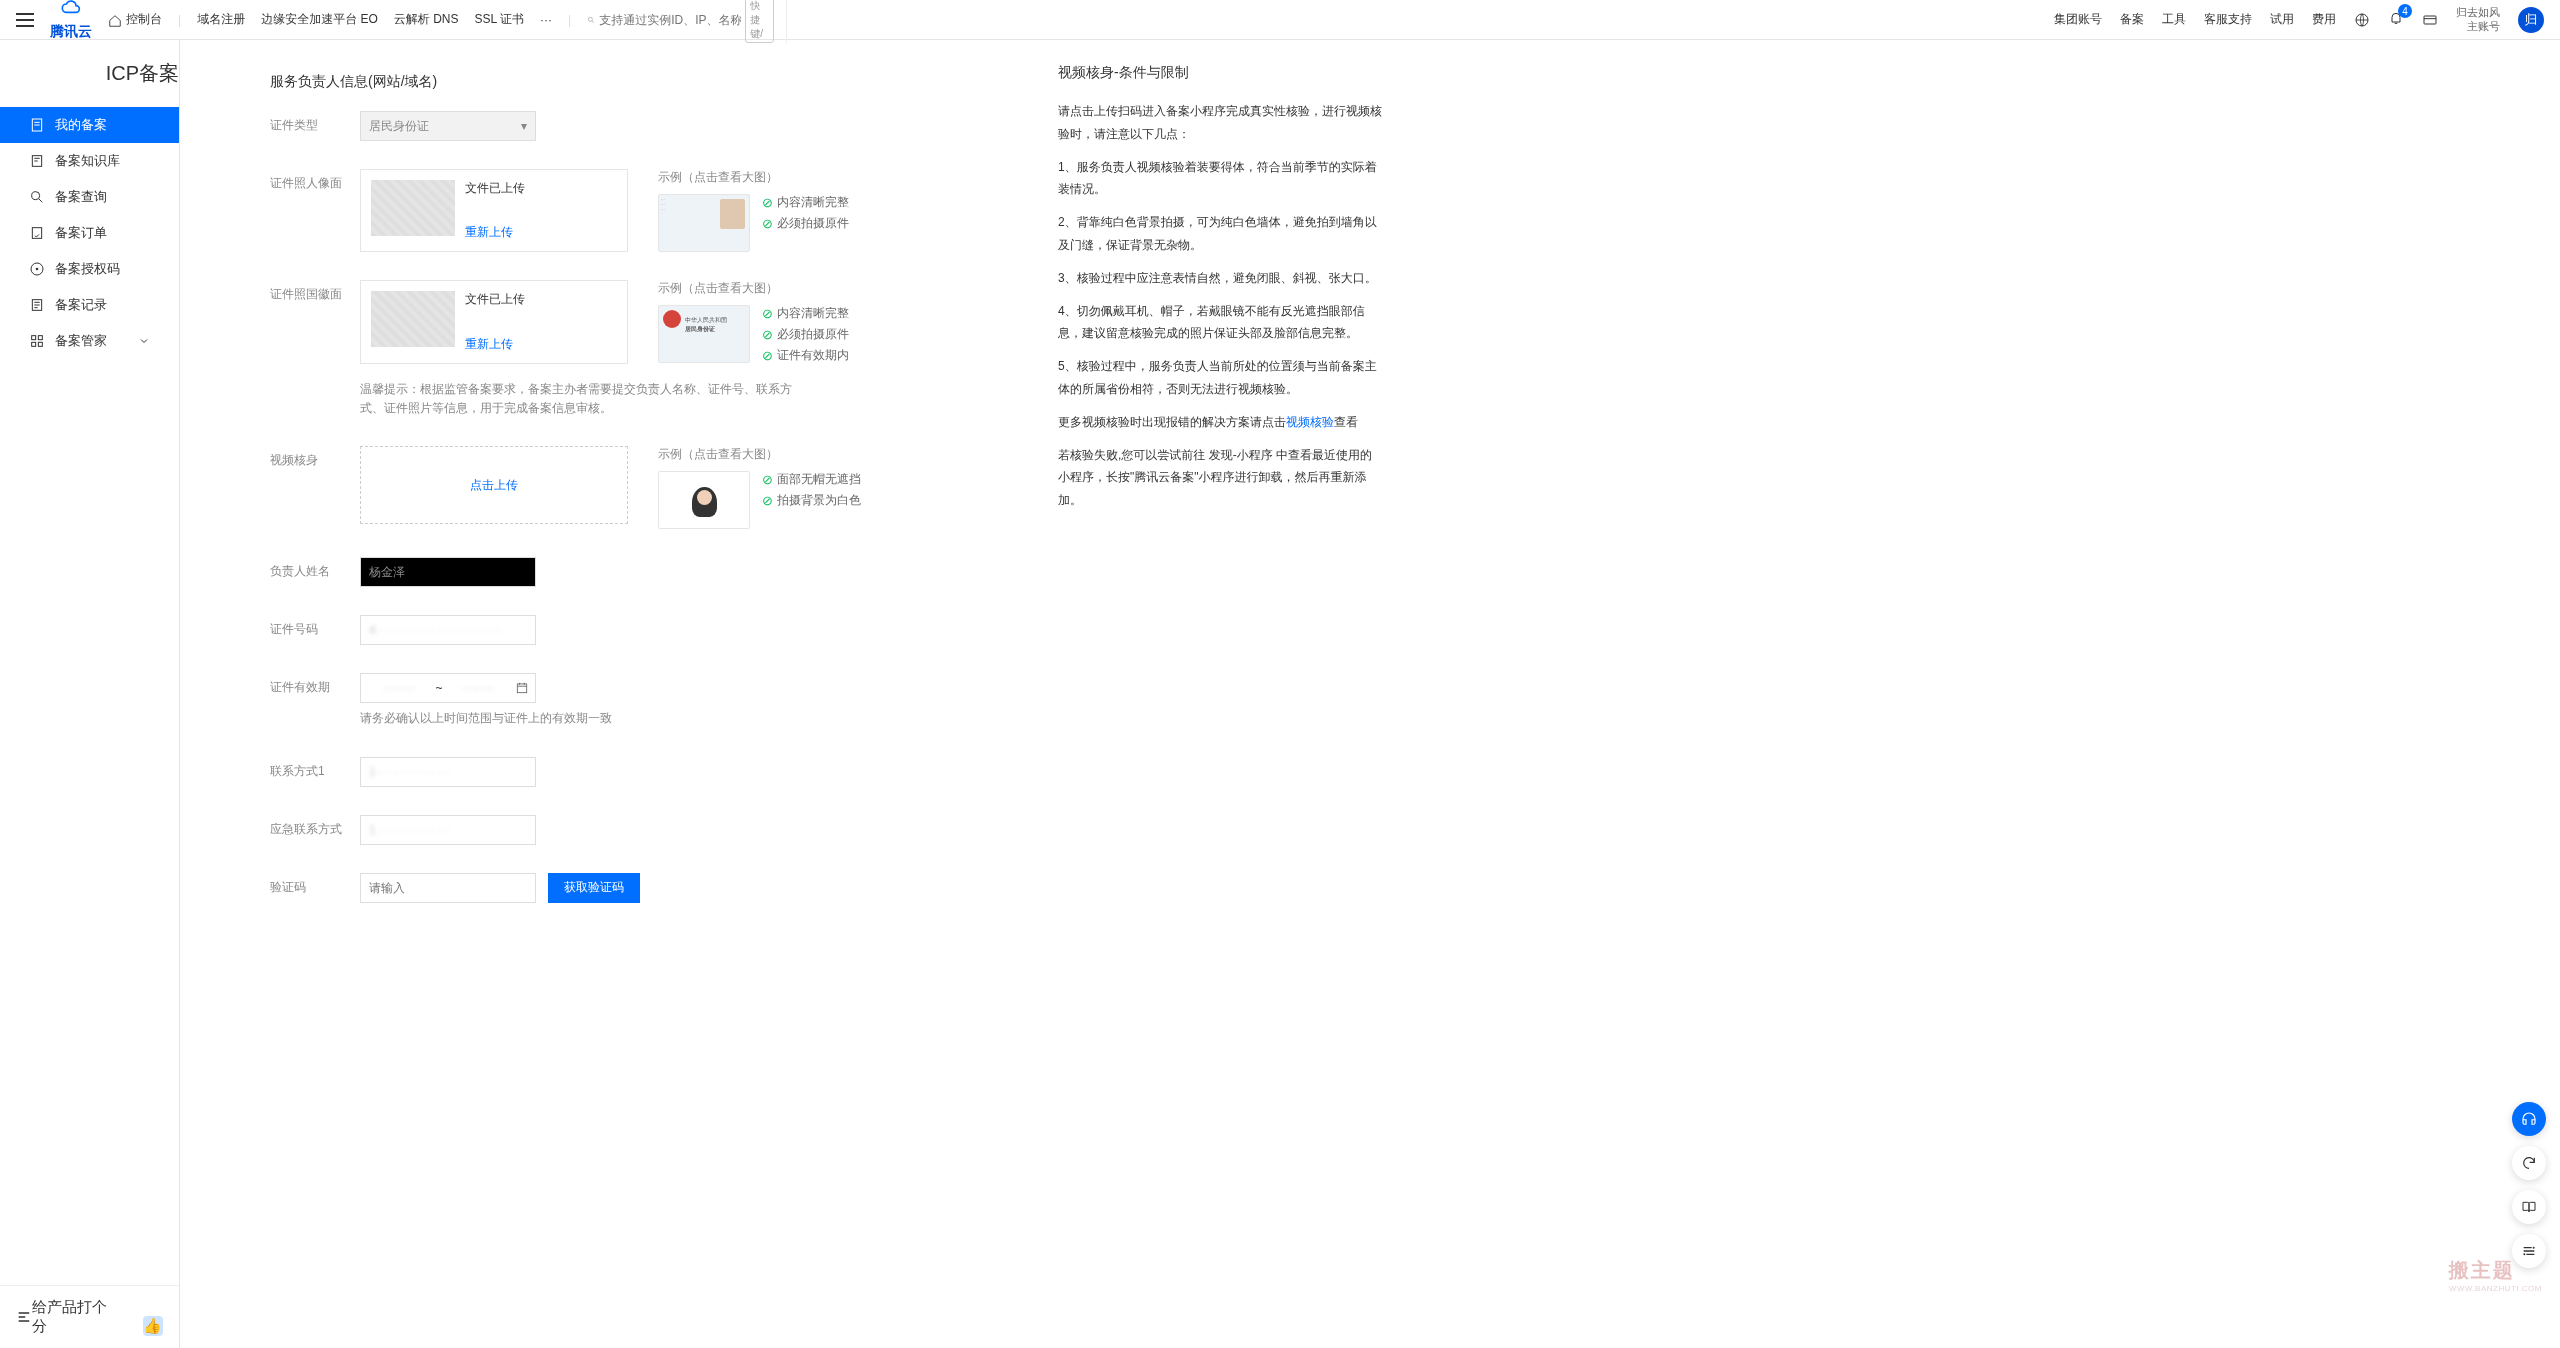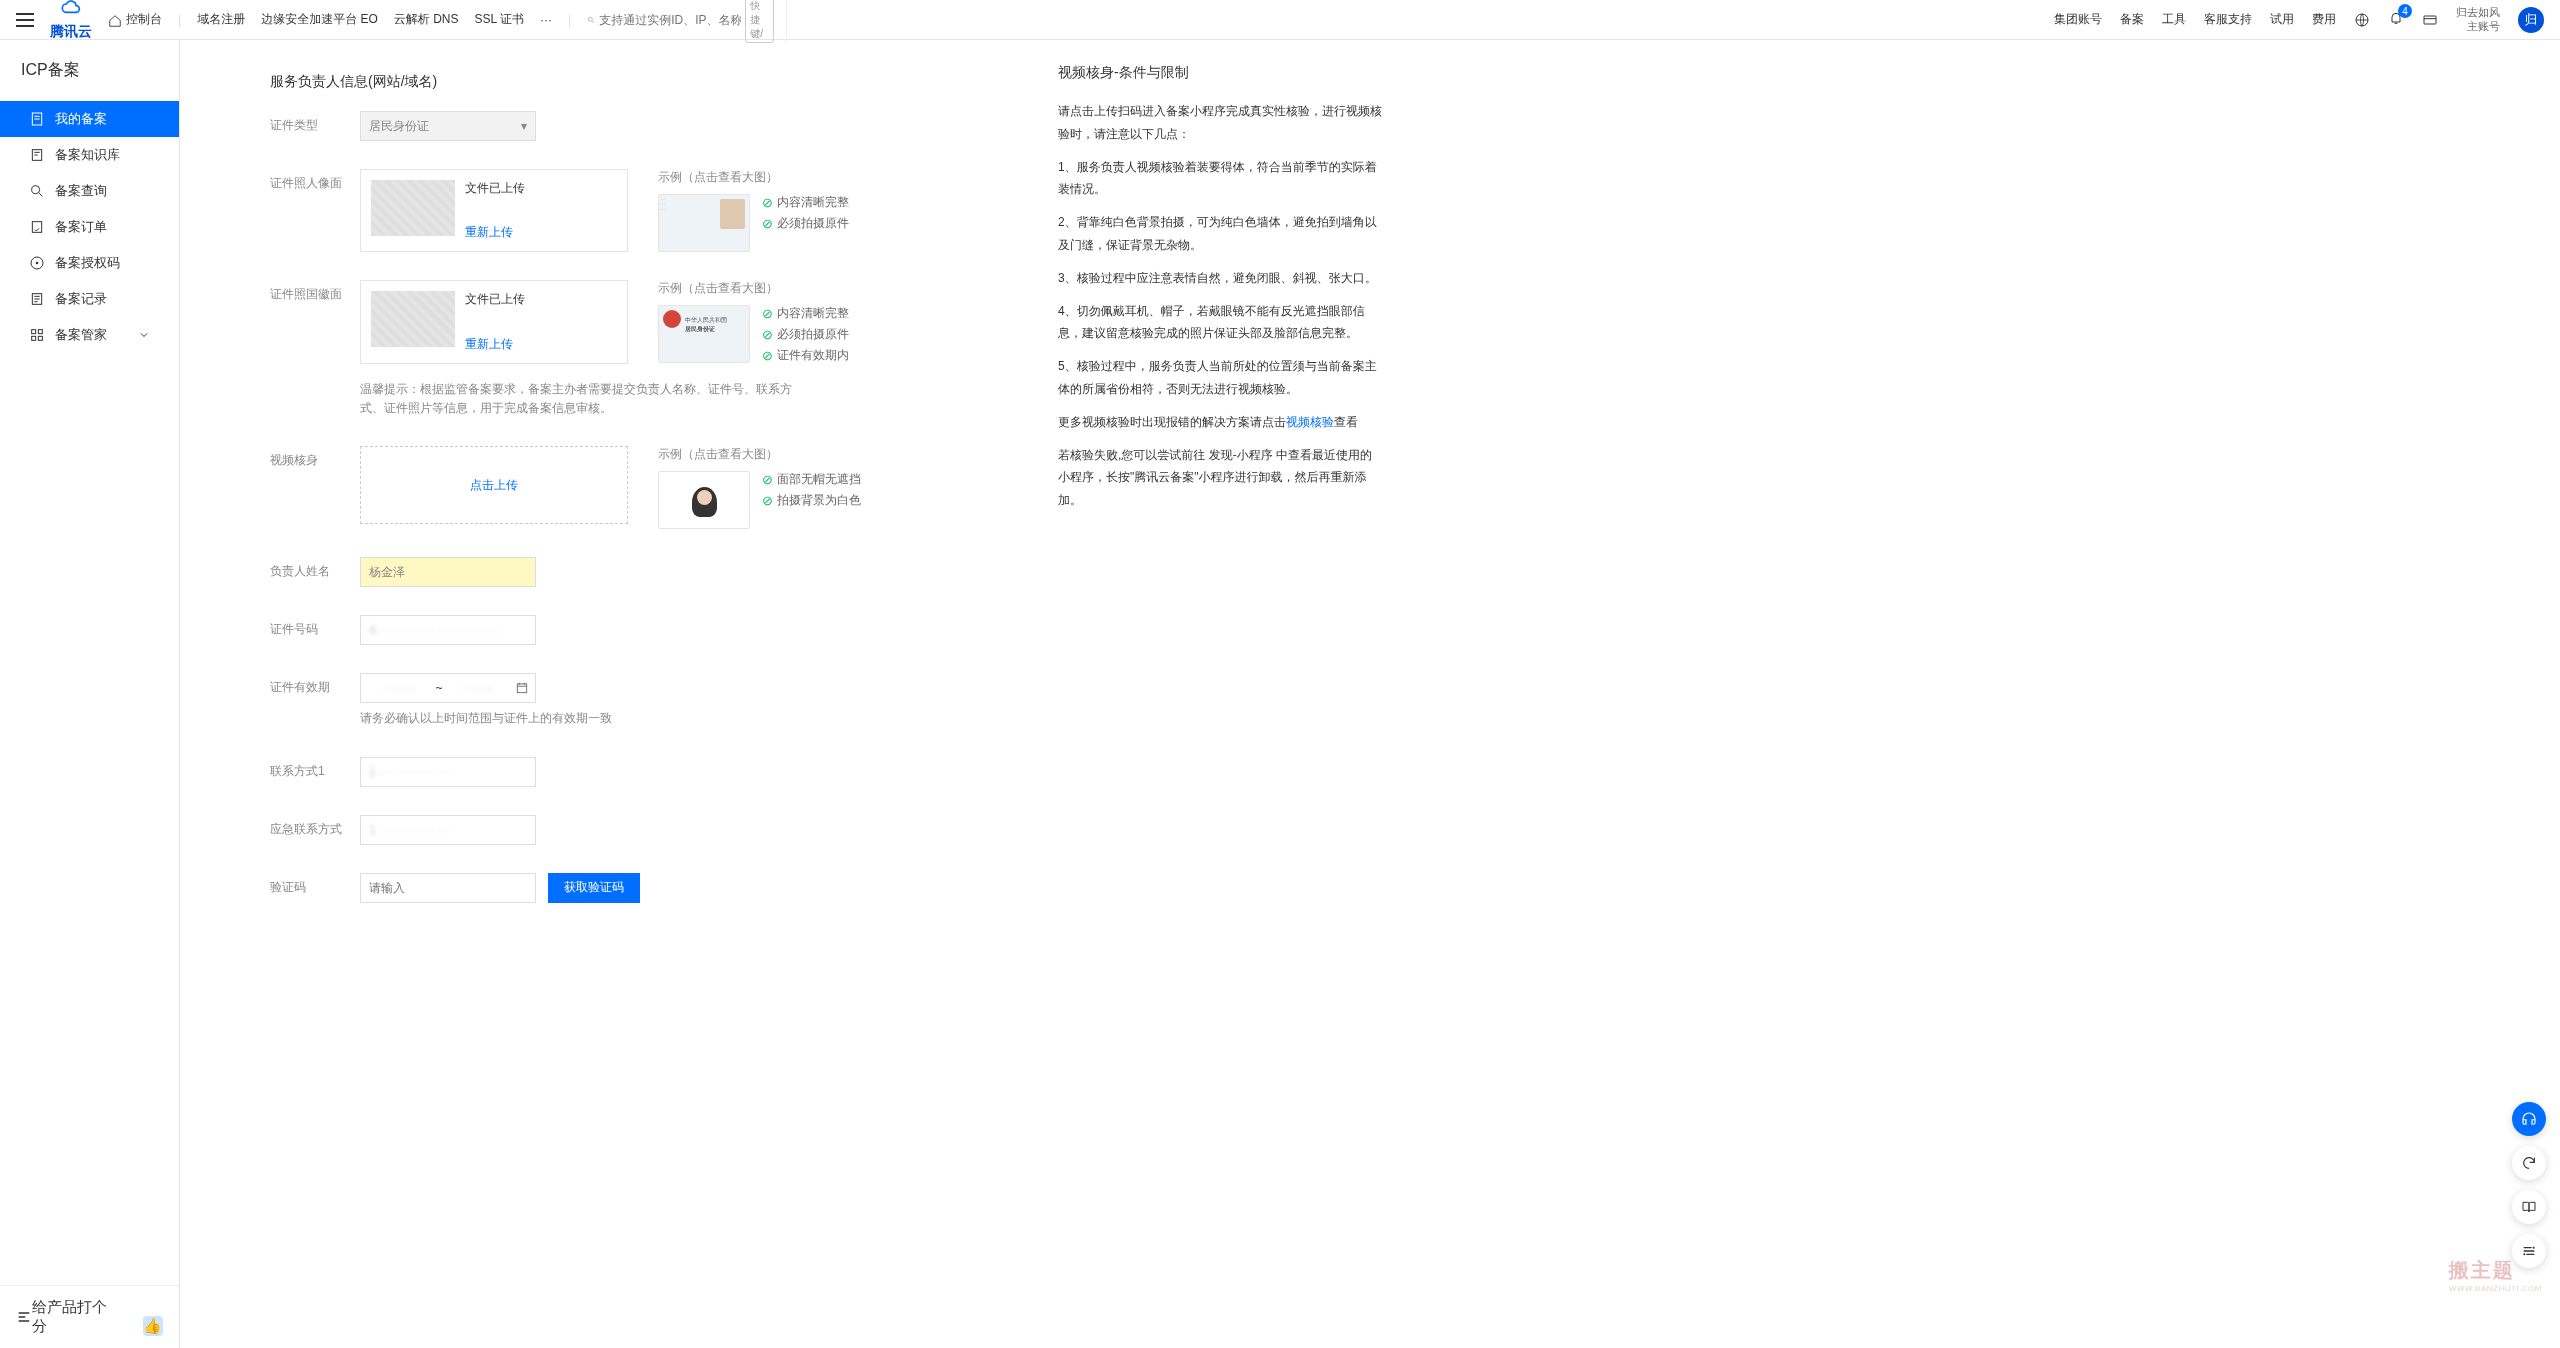--- a/index.html
+++ b/index.html
@@ -19,39 +19,39 @@
 .header-right { margin-left: auto; display: flex; align-items: center; gap: 18px; }
 .header-icon { width: 16px; height: 16px; color: #333; cursor: pointer; }
 .bell-wrap { position: relative; }
 .badge { position: absolute; top: -6px; right: -8px; background: #006eff; color: #fff; border-radius: 8px; min-width: 14px; height: 14px; font-size: 10px; display: flex; align-items: center; justify-content: center; padding: 0 3px; }
 .user-label { font-size: 11px; color: #666; text-align: right; line-height: 1.2; }
 .avatar { width: 26px; height: 26px; border-radius: 50%; background: #0052d9; color: #fff; display: flex; align-items: center; justify-content: center; font-size: 13px; }
 
 
 .wrapper { display: flex; margin-top: 40px; height: calc(100vh - 40px); }
 .sidebar { width: 180px; border-right: 1px solid #e5e5e5; background: #fff; display: flex; flex-direction: column; }
-.sidebar-title { font-size: 16px; font-weight: 500; padding: 20px 21px; }
+.sidebar-title { font-size: 20px; font-weight: 500; padding: 20px 0; text-align: right; }
 .nav-item { display: flex; align-items: center; gap: 10px; height: 36px; padding: 0 29px; color: #333; cursor: pointer; font-size: 13px; }
 .nav-item.active { background: #006eff; color: #fff; }
 .nav-item .nav-icon { width: 16px; height: 16px; flex-shrink: 0; }
 .nav-item .chev { margin-left: auto; }
 .sidebar-footer { margin-top: auto; padding: 12px 16px; display: flex; align-items: center; justify-content: space-between; border-top: 1px solid #eee; }
 .feedback { display: flex; align-items: flex-end; gap: 22px; color: #333; font-size: 15px; cursor: pointer; }
 .thumb { width: 20px; height: 20px; background: #cce4ff; border-radius: 4px; display: flex; align-items: center; justify-content: center; color: #006eff; }
 
 .main { flex: 1; overflow-y: auto; padding: 0 0 0 90px; display: flex; }
 .form-area { width: 760px; padding-top: 10px; }
 .section-title { font-size: 14px; font-weight: 500; margin-bottom: 20px; margin-top: 23px; }
 .form-row { display: flex; margin-bottom: 28px; }
 .form-label { width: 90px; color: #888; font-size: 12px; padding-top: 6px; }
 .form-ctrl { flex: 1; }
 
 .select-box, .text-box { width: 176px; height: 30px; border: 1px solid #ddd; padding: 0 8px; font-size: 12px; color: #333; }
 .select-box { background: #f2f2f2; color: #888; display: flex; align-items: center; justify-content: space-between; }
-.disabled-box { background: #fef9c3; color: #888; border: 1px solid #ddd; }
+.disabled-box { background: #000000; color: #888; border: 1px solid #ddd; }
 input[type=text] { border: 1px solid #ddd; height: 30px; width: 176px; padding: 0 8px; font-size: 12px; outline: none; }
 
 .upload-box { display: flex; gap: 30px; }
 .preview-card { width: 268px; border: 1px solid #e5e5e5; padding: 10px; display: flex; gap: 10px; }
 .thumb-img { width: 84px; height: 56px; background: #e8e8e8; position: relative; filter: blur(0.5px); }
 .thumb-img::after { content: ""; position: absolute; inset: 0; background: repeating-linear-gradient(45deg, rgba(200,200,200,0.3) 0 4px, rgba(220,220,220,0.3) 4px 8px); }
 .preview-info { display: flex; flex-direction: column; justify-content: space-between; font-size: 12px; }
 .link { color: #006eff; cursor: pointer; }
 .example-col { }
 .example-title { color: #888; margin-bottom: 8px; font-size: 12px; cursor: pointer; }

